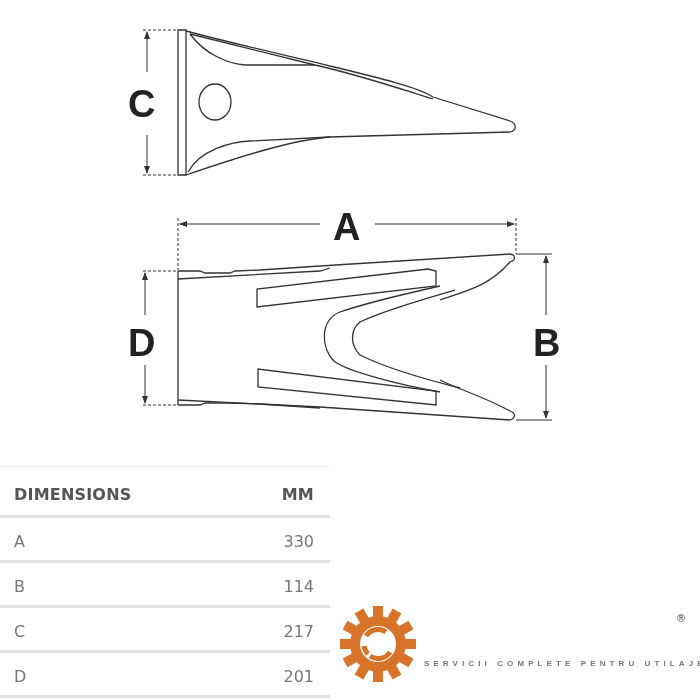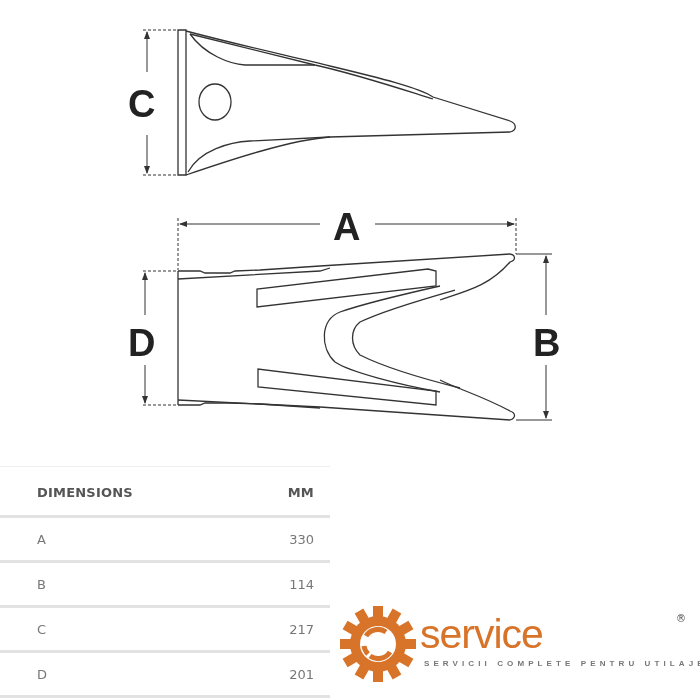--- a/index.html
+++ b/index.html
@@ -2,21 +2,21 @@
 <html><head>
 <meta charset="utf-8">
 <style>
   html, body { margin:0; padding:0; background:#ffffff; }
   body { width:700px; height:700px; position:relative; overflow:hidden; font-family:"DejaVu Sans", sans-serif; }
   #drawing { position:absolute; left:0; top:0; width:700px; height:440px; }
   .dimlabel { font-family:"Liberation Sans", sans-serif; font-weight:bold; font-size:38px; fill:#222; }
   #table { position:absolute; left:0; top:466px; width:330px; }
   .row { position:relative; height:45px; border-bottom:3px solid #e2e2e2; box-sizing:border-box; }
   .row.header { height:52px; }
-  .row .k, .row .v { position:absolute; font-size:13px; color:#777;margin-left:23px; }
+  .row .k, .row .v { position:absolute; font-size:16px; color:#777; }
   .row .k { left:14px; top:14px; }
   .row .v { right:16px; top:14px; }
   .row.header .k, .row.header .v { font-weight:bold; color:#555; top:19px; letter-spacing:0.2px; }
   .toprule { position:absolute; left:0; top:466px; width:330px; height:1px; background:#eeeeee; }
   #logo { position:absolute; left:340px; top:603px; width:350px; height:85px; }
   .brand-service { position:absolute; left:80px; top:8px; font-family:"Liberation Sans", sans-serif; font-size:41px; color:#d8742a; letter-spacing:-1px; }
   .brand-suport { position:absolute; left:210px; top:10px; font-family:"Liberation Sans", sans-serif; font-weight:bold; font-size:37px; color:#4a4a4a; letter-spacing:-1px; }
   .brand-reg { position:absolute; left:336px; top:10px; font-size:10px; color:#4a4a4a; }
   .brand-tag { position:absolute; left:84px; top:56px; font-family:"Liberation Sans", sans-serif; font-weight:bold; font-size:8px; letter-spacing:4.1px; color:#777; white-space:nowrap; }
 </style>
@@ -138,16 +138,15 @@
         <rect x="-5" y="-38" width="10" height="12" transform="rotate(270)"></rect>
         <rect x="-5" y="-38" width="10" height="12" transform="rotate(300)"></rect>
         <rect x="-5" y="-38" width="10" height="12" transform="rotate(330)"></rect>
       </g>
       <circle r="18" fill="#fff"></circle>
       <path d="M-12,-8 A14,14 0 0 1 8,-12" stroke="#d8742a" stroke-width="5" fill="none"></path>
       <path d="M12,8 A14,14 0 0 1 -8,12" stroke="#d8742a" stroke-width="5" fill="none"></path>
       <path d="M-14,2 A14,14 0 0 0 -10,10" stroke="#d8742a" stroke-width="5" fill="none"></path>
     </g>
   </svg>
-  <span class="brand-service">service</span>
   <span class="brand-reg">®</span>
   <span class="brand-tag">SERVICII COMPLETE PENTRU UTILAJE</span>
 </div>
 
 </body></html>

